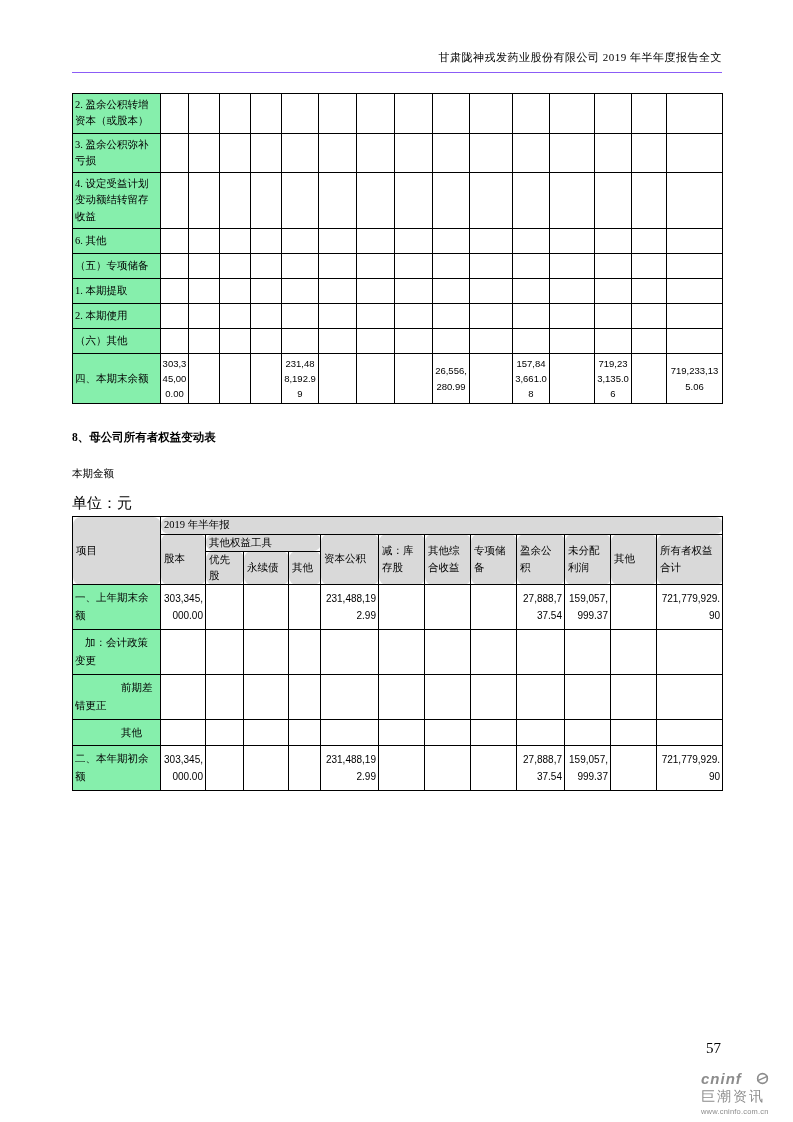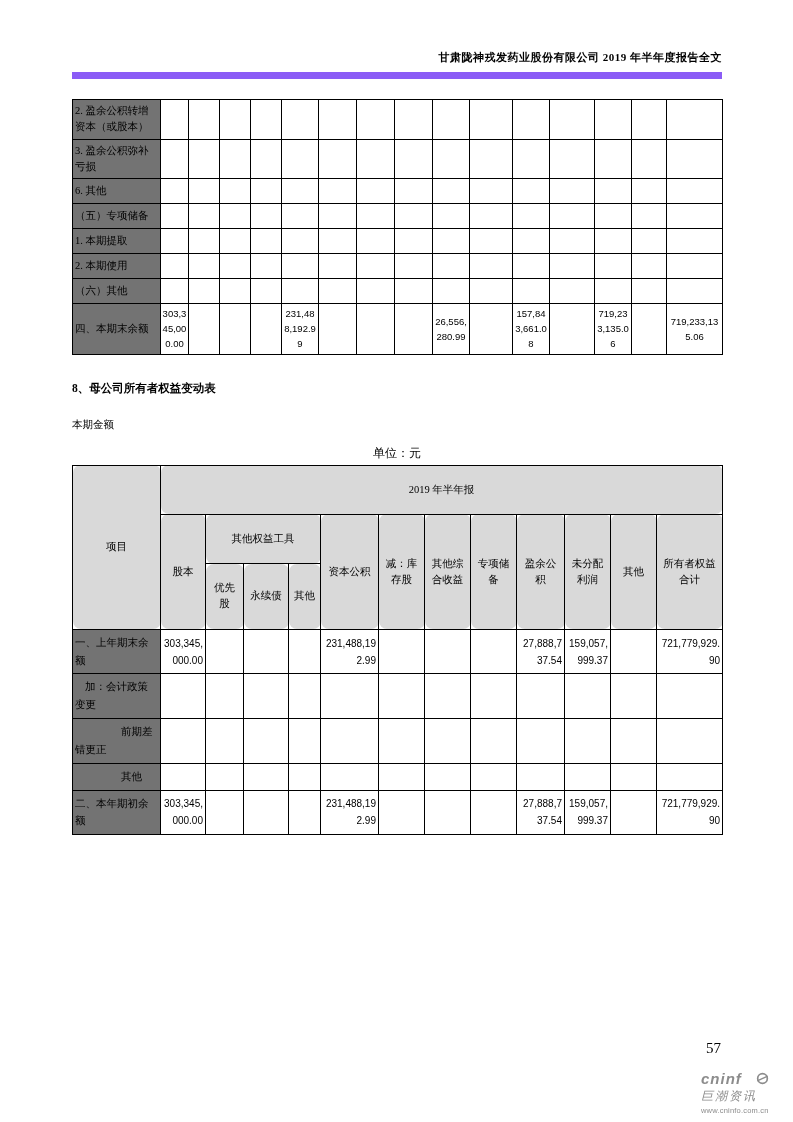--- a/index.html
+++ b/index.html
@@ -4,58 +4,58 @@
 <style>
   * { margin:0; padding:0; box-sizing:border-box; }
   html,body { background:#888; }
   .page {
     position:relative; width:793px; height:1122px; background:#ffffff;
     margin:0 auto; font-family:"Liberation Serif","DejaVu Serif",serif; color:#000;
     padding:50px 71px 0 72px; overflow:hidden;
   }
   .doc-header {
     text-align:right; font-size:11px; letter-spacing:0.5px;
-    padding-bottom:7px; border-bottom:7px solid #8b5cf6;font-weight:bold;
+    padding-bottom:7px; border-bottom:1px solid #8b5cf6;
   }
   table { border-collapse:collapse; table-layout:fixed; width:650px; }
   td, th { border:1px solid #000; vertical-align:middle; font-weight:normal; overflow:hidden; }
   .t1 { margin-top:20px; font-size:10.5px; }
   .t1 td { height:25px; }
   .lbl {
-    background:#737373; text-align:left; padding:3px 2px; line-height:1.55;
+    background:#86efac; text-align:left; padding:3px 2px; line-height:1.55;
     word-break:break-all;
   }
   .ind1 { text-indent:10px; }
   .ind2 { text-indent:46px;margin-top:20px; }
   .num {
     font-family:"Liberation Sans","DejaVu Sans",sans-serif;
     font-size:9.5px; text-align:center; word-break:break-all;
     padding:2px 1px; line-height:1.6;
   }
   .section-heading { margin-top:26px; font-size:11.5px; font-weight:bold; }
   .period-label { margin-top:22px; font-size:10.5px; }
-  .unit-label { margin-top:13px; font-size:12px; text-align:center; }
+  .unit-label { margin-top:13px; font-size:15px; text-align:left; }
   .t2 { margin-top:3px; font-size:10.5px; }
   .t2 th {
-    background:#d9d9d9; font-size:10.5px; padding:16px 3px; text-align:center;
+    background:#d9d9d9; font-size:10.5px; padding:0 3px; text-align:left;
     line-height:1.55; word-break:break-all;border-radius:8px;
   }
   .t2 td { height:24px; }
   .t2 .num { font-size:10px; text-align:right; padding:2px 2px; line-height:1.7; }
   .t2 .lbl { line-height:1.7; padding:4px 2px; }
   .page-number { position:absolute; top:1040px; right:72px; font-size:15px; }
   .footer-logo {
     position:absolute; top:1070px; right:22px; width:70px;
     font-family:"Liberation Sans","DejaVu Sans",sans-serif; color:#8c8c8c;
   }
   .logo-brand {
     font-size:15px; font-weight:bold; font-style:italic; letter-spacing:1px;
     display:flex; align-items:center; gap:14px;
   }
-  .logo-cn { font-size:12px; letter-spacing:2px; margin-top:1px;font-style:italic; }
+  .logo-cn { font-size:14px; letter-spacing:2px; margin-top:1px; }
   .logo-url { font-size:7.5px; letter-spacing:0.2px; margin-top:1px; }
 </style>
 </head>
 <body>
 
 <div class="page">
 
   <div class="doc-header">甘肃陇神戎发药业股份有限公司 2019 年半年度报告全文</div>
 
   <table class="t1">
@@ -91,20 +91,38 @@
           <td class="num"></td>
           <td class="num"></td>
           <td class="num"></td>
           <td class="num"></td>
           <td class="num"></td>
           <td class="num"></td>
           <td class="num"></td>
         </tr>
         <tr>
           <td class="lbl">3. 盈余公积弥补亏损</td>
+          <td class="num"></td>
+          <td class="num"></td>
+          <td class="num"></td>
+          <td class="num"></td>
+          <td class="num"></td>
+          <td class="num"></td>
+          <td class="num"></td>
+          <td class="num"></td>
+          <td class="num"></td>
+          <td class="num"></td>
+          <td class="num"></td>
+          <td class="num"></td>
+          <td class="num"></td>
+          <td class="num"></td>
+          <td class="num"></td>
+        </tr>
+        <tr>
+          <td class="lbl">4. 设定受益计划变动额结转留存收益</td>
           <td class="num"></td>
           <td class="num"></td>
           <td class="num"></td>
           <td class="num"></td>
           <td class="num"></td>
           <td class="num"></td>
           <td class="num"></td>
           <td class="num"></td>
           <td class="num"></td>
           <td class="num"></td>

